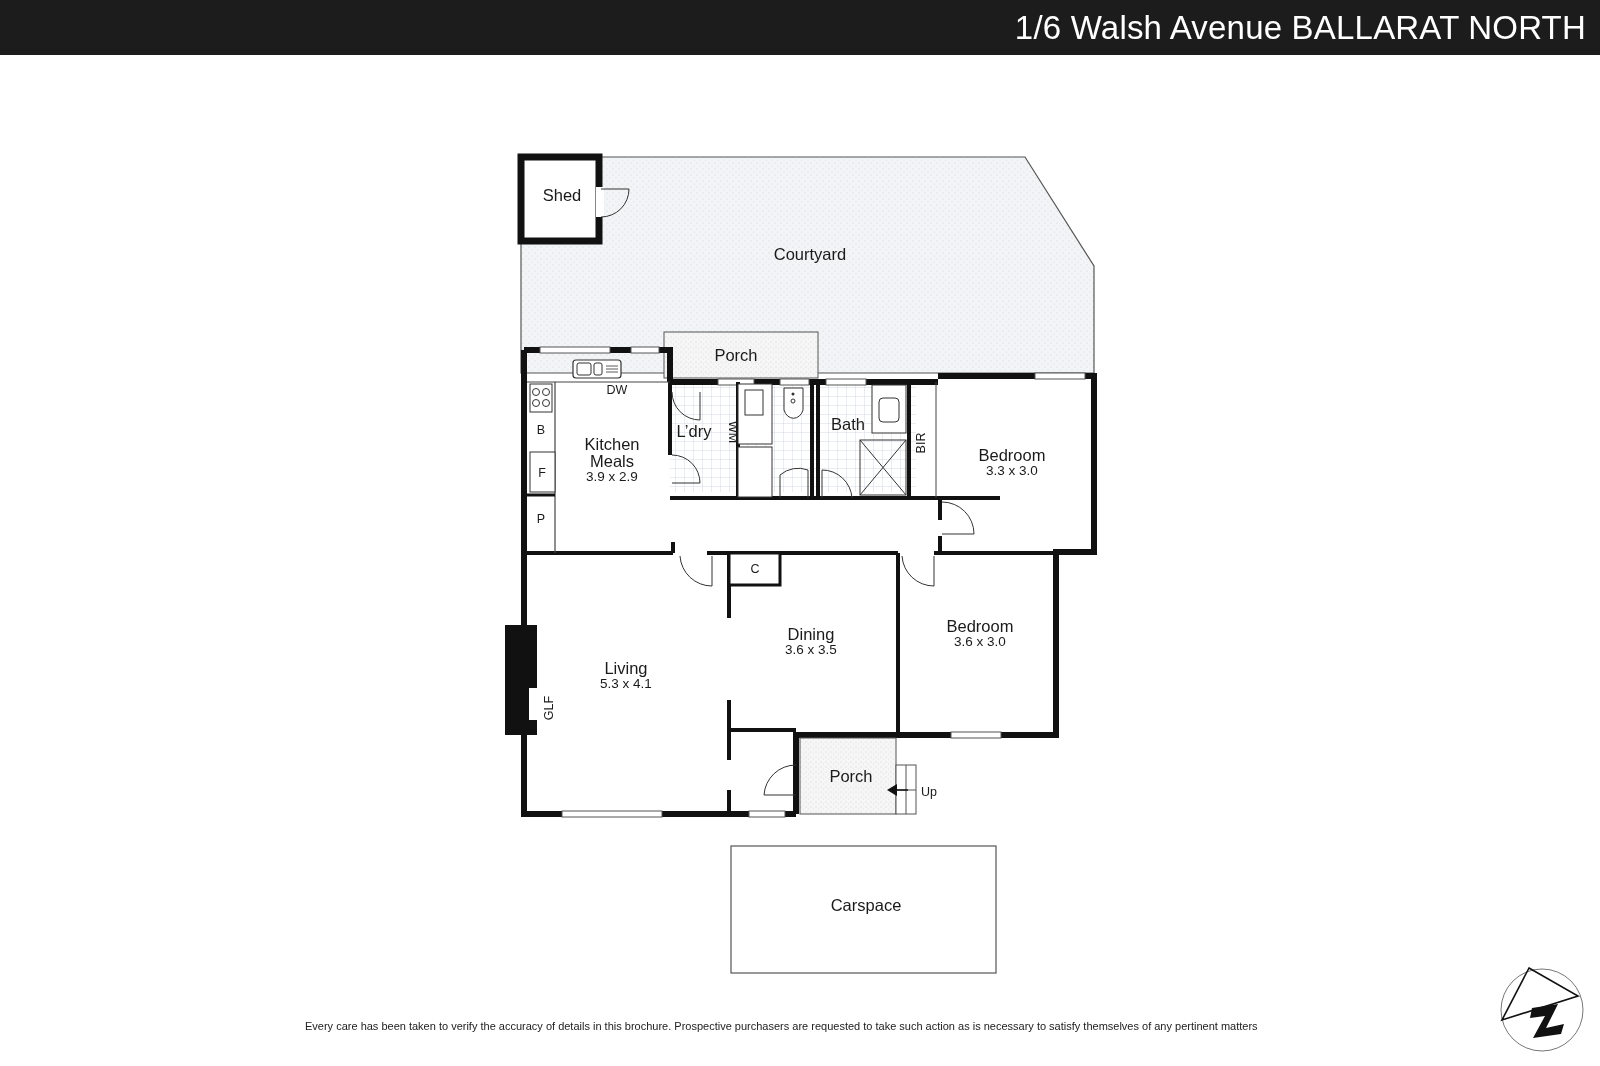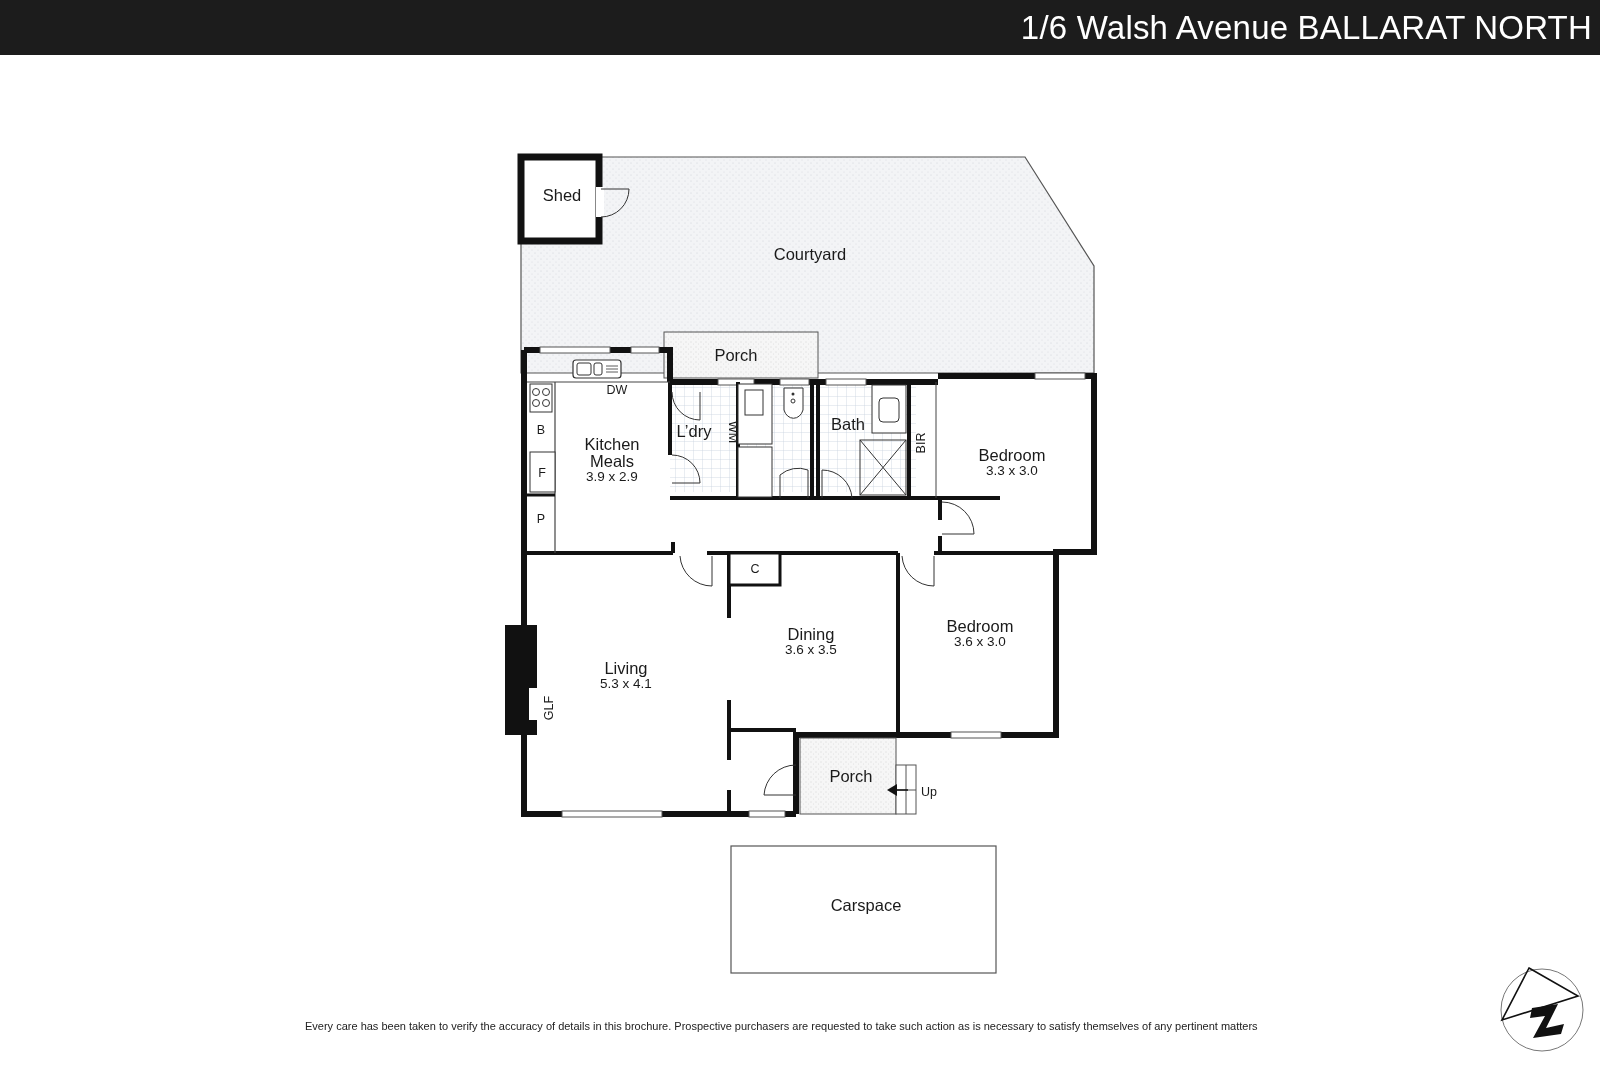--- a/index.html
+++ b/index.html
@@ -4,21 +4,21 @@
   <style>
     html, body { margin: 0; padding: 0; }
     body {
       width: 1600px; height: 1066px; position: relative; overflow: hidden;
       background: #ffffff; font-family: "Liberation Sans", sans-serif; color: #1a1a1a;
     }
     .header-bar {
       position: absolute; left: 0; top: 0; width: 1600px; height: 55px;
       background: #1c1c1c; color: #ffffff;
       display: flex; align-items: center; justify-content: flex-end;
-      box-sizing: border-box; padding-right: 8px;
+      box-sizing: border-box; padding-right: 14px;
     }
     .header-title { font-size: 33px; letter-spacing: 0.2px; font-weight: normal; }
     .plan { position: absolute; left: 0; top: 0; }
     .room-label { font-family: "Liberation Sans", sans-serif; font-size: 16.5px; fill: #1a1a1a; }
     .room-dim { font-family: "Liberation Sans", sans-serif; font-size: 13.5px; fill: #1a1a1a; }
     .small-label { font-family: "Liberation Sans", sans-serif; font-size: 12.5px; fill: #1a1a1a; }
     .disclaimer {
       position: absolute; left: 305px; top: 1020px; font-size: 11px; color: #222;
       white-space: nowrap;
     }

